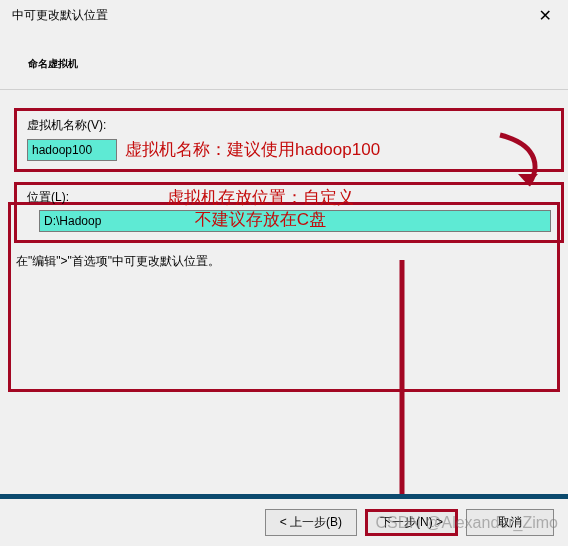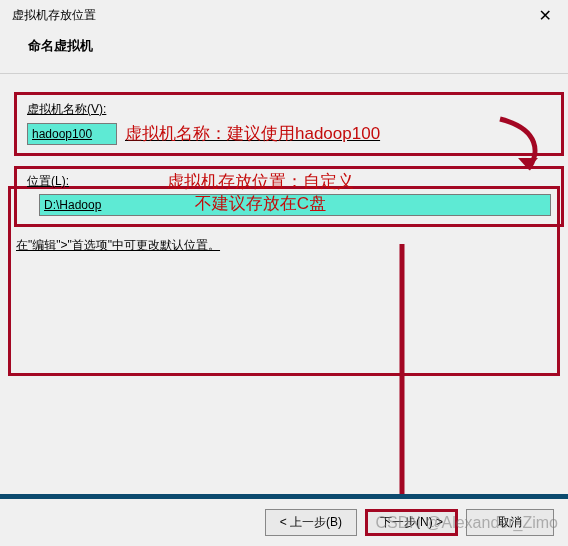--- a/index.html
+++ b/index.html
@@ -18,27 +18,26 @@
     align-items: center;
     padding: 6px 12px 4px 12px;
     font-size: 12px;
     background: #f0f0f0;
   }
   .close-x { font-size: 16px; font-family: Arial; cursor: pointer; padding: 0 4px; }
   .header {
     padding: 8px 20px 12px 28px;
     background: #f0f0f0;
   }
-  .header-title { font-weight: bold; font-size: 13px; margin-bottom: 6px; }
+  .header-title { font-weight: bold; font-size: 10px; margin-bottom: 6px; margin-top: 20px; }
   .header-sub { font-size: 12px; padding-left: 18px; }
   .divider { border-top: 1px solid #d0d0d0; }
   .content {
     padding: 18px 4px 10px 14px;
     position: relative;
-    text-decoration: underline;
   }
   .group {
     border: 3px solid #a30723;
     padding: 6px 10px 8px 10px;
     margin-bottom: 10px;
     position: relative;
   }
   .field-label { font-size: 12px; margin-bottom: 4px; }
   .text-input {
     width: 100%;
@@ -111,21 +110,21 @@
   
   .arrow { position:absolute; pointer-events:none; }
   .arrow svg { overflow: visible; }
   .arrow path, .arrow line { stroke:#a30723; stroke-width:5; fill:none; }
   .arrow polygon { fill:#a30723; }
 </style>
 </head>
 <body>
 
 <div class="titlebar">
-  <span>虚拟机存放位置</span>
+  <span>中可更改默认位置</span>
   <span class="close-x">✕</span>
 </div>
 
 <div class="header">
   <div class="header-title">命名虚拟机</div>
 </div>
 <div class="divider"></div>
 
 <div class="content">
   <div class="big-outline"></div>

